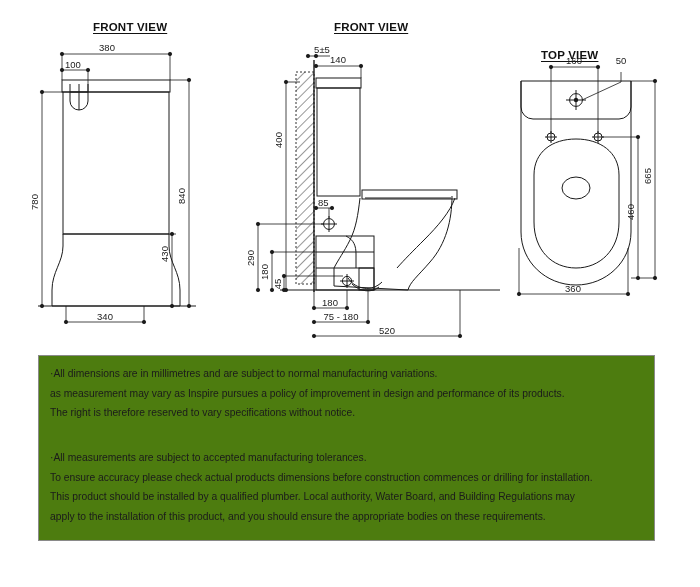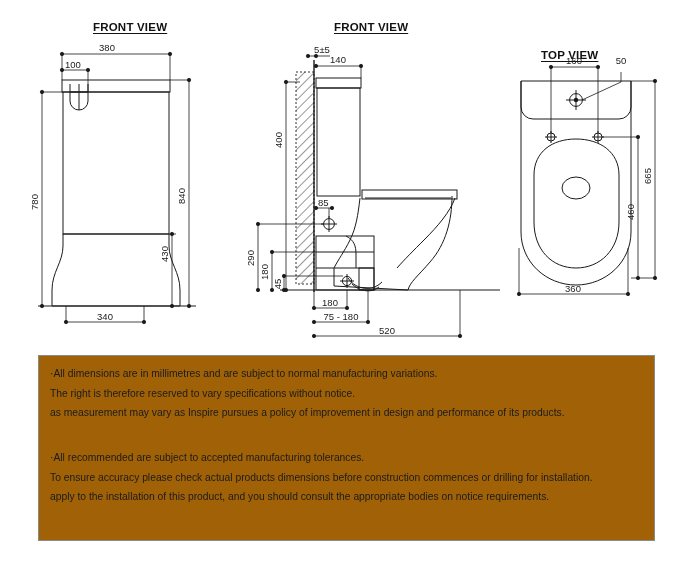--- a/index.html
+++ b/index.html
@@ -43,21 +43,21 @@
   }
 
   #notes-box {
     position: absolute;
     left: 38px;
     top: 355px;
     width: 617px;
     height: 186px;
     border: 1px solid #8a8a8a;
     box-sizing: border-box;
-    background: #a16207;
+    background: #4d7c0f;
   }
   .notes-group {
     position: absolute;
     left: 11px;
     width: 600px;
   }
   #notes-group-1 { top: 8px; }
   #notes-group-2 { top: 92px; }
   .note-line {
     font-size: 10.3px;
@@ -358,23 +358,24 @@
       <text x="621" y="64" text-anchor="middle">50</text>
       <text x="651" y="176" text-anchor="middle" transform="rotate(-90 651 176)">665</text>
       <text x="634" y="212" text-anchor="middle" transform="rotate(-90 634 212)">460</text>
       <text x="573" y="292" text-anchor="middle">360</text>
     </g>
   </svg>
 
   <div id="notes-box">
     <div class="notes-group" id="notes-group-1">
       <div class="note-line">·All dimensions are in millimetres and are subject to normal manufacturing variations.</div>
+      <div class="note-line">as measurement may vary as Inspire pursues a policy of improvement in design and performance of its products.</div>
       <div class="note-line">The right is therefore reserved to vary specifications without notice.</div>
-      <div class="note-line">as measurement may vary as Inspire pursues a policy of improvement in design and performance of its products.</div>
     </div>
     <div class="notes-group" id="notes-group-2">
-      <div class="note-line">·All recommended are subject to accepted manufacturing tolerances.</div>
+      <div class="note-line">·All measurements are subject to accepted manufacturing tolerances.</div>
       <div class="note-line">To ensure accuracy please check actual products dimensions before construction commences or drilling for installation.</div>
-      <div class="note-line">apply to the installation of this product, and you should consult the appropriate bodies on notice requirements.</div>
+      <div class="note-line">This product should be installed by a qualified plumber. Local authority, Water Board, and Building Regulations may</div>
+      <div class="note-line">apply to the installation of this product, and you should ensure the appropriate bodies on these requirements.</div>
     </div>
   </div>
 
 </div>
 
 </body></html>

